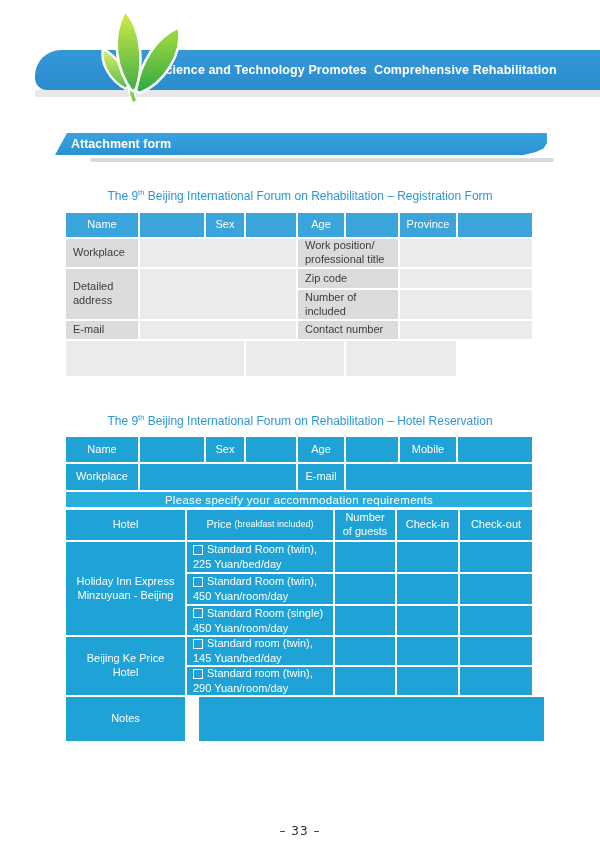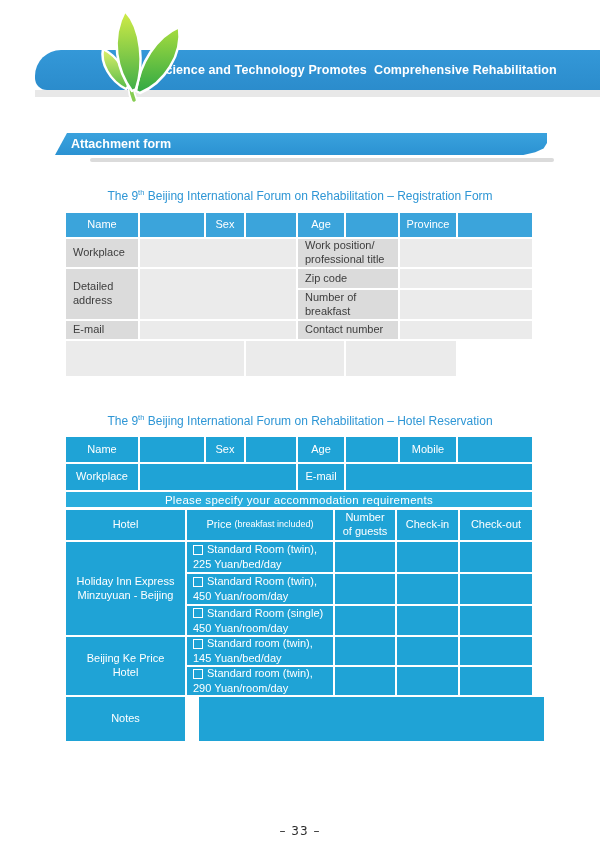--- a/index.html
+++ b/index.html
@@ -161,21 +161,21 @@
 professional title</div>
   <div class="cell bl c2s"></div>
 
   <div class="cell lb pl span2r">Detailed
 address</div>
   <div class="cell bl c3s span2r"></div>
   <div class="cell lb c2s">Zip code</div>
   <div class="cell bl c2s"></div>
 
   <div class="cell lb pl c2s">Number of
-breakfast</div>
+included</div>
   <div class="cell bl c2s"></div>
 
   <div class="cell lb">E-mail</div>
   <div class="cell bl c3s"></div>
   <div class="cell lb c2s">Contact number</div>
   <div class="cell bl c2s"></div>
 
   <div class="cell bl c3s"></div>
   <div class="cell bl c2s"></div>
   <div class="cell bl c2s"></div>

